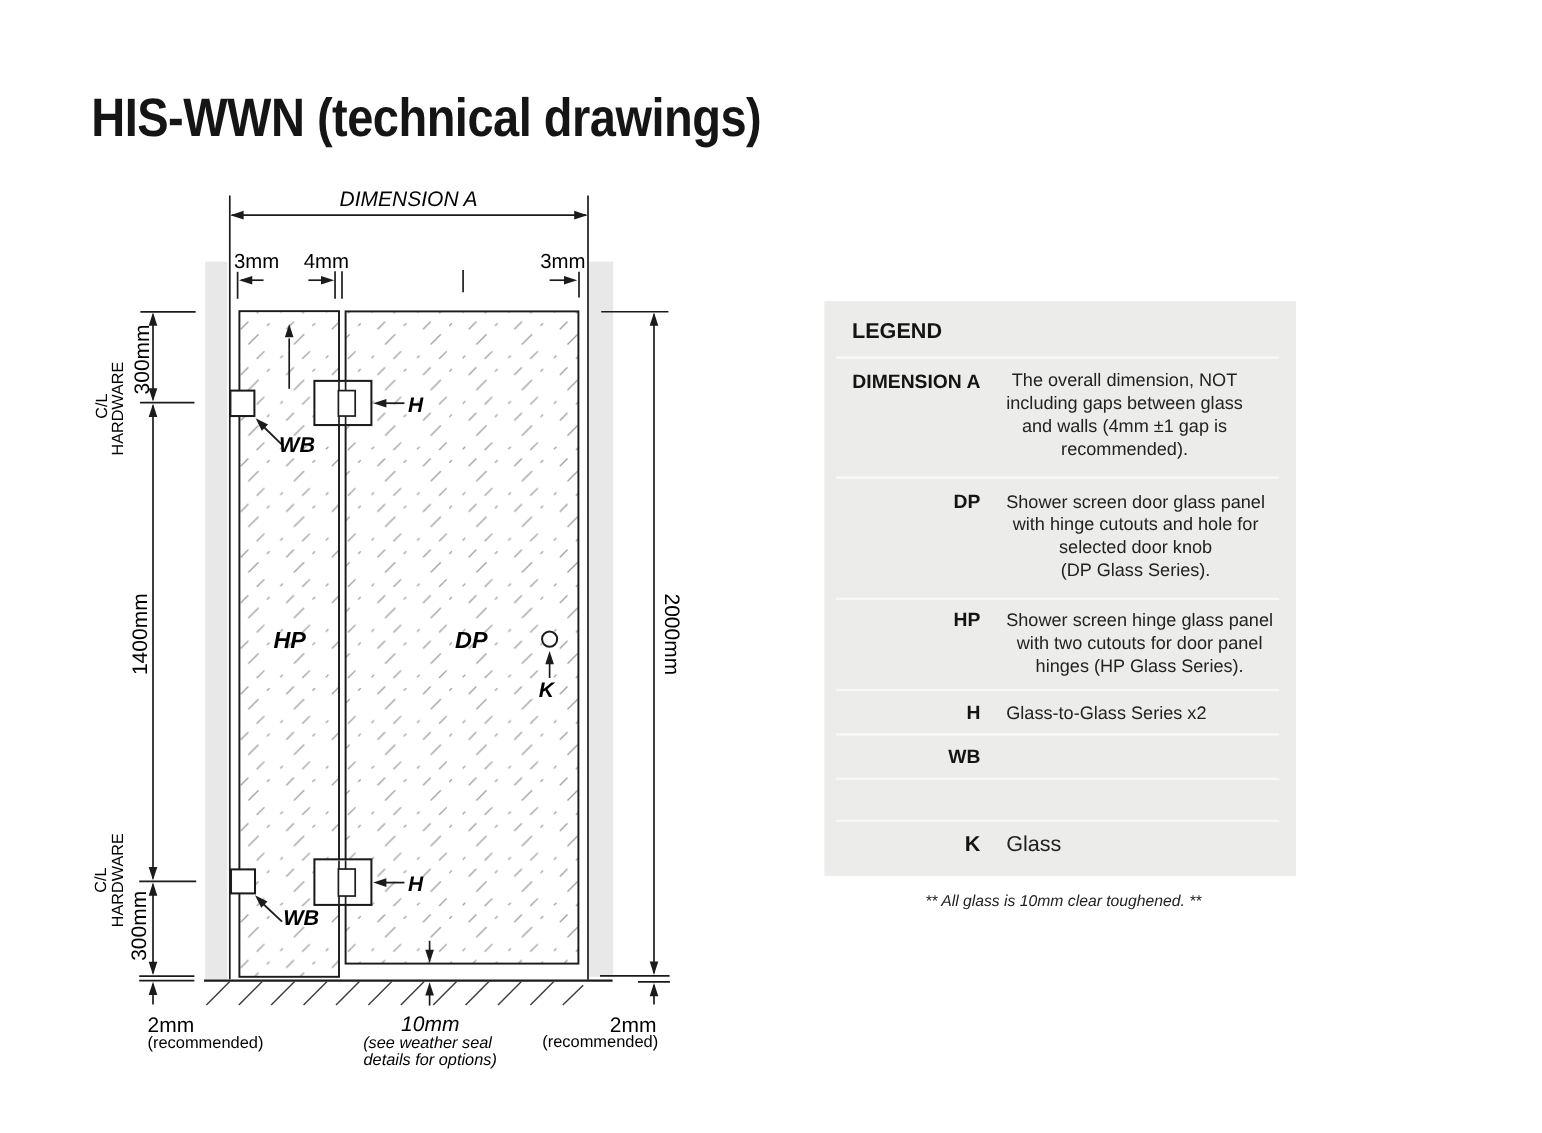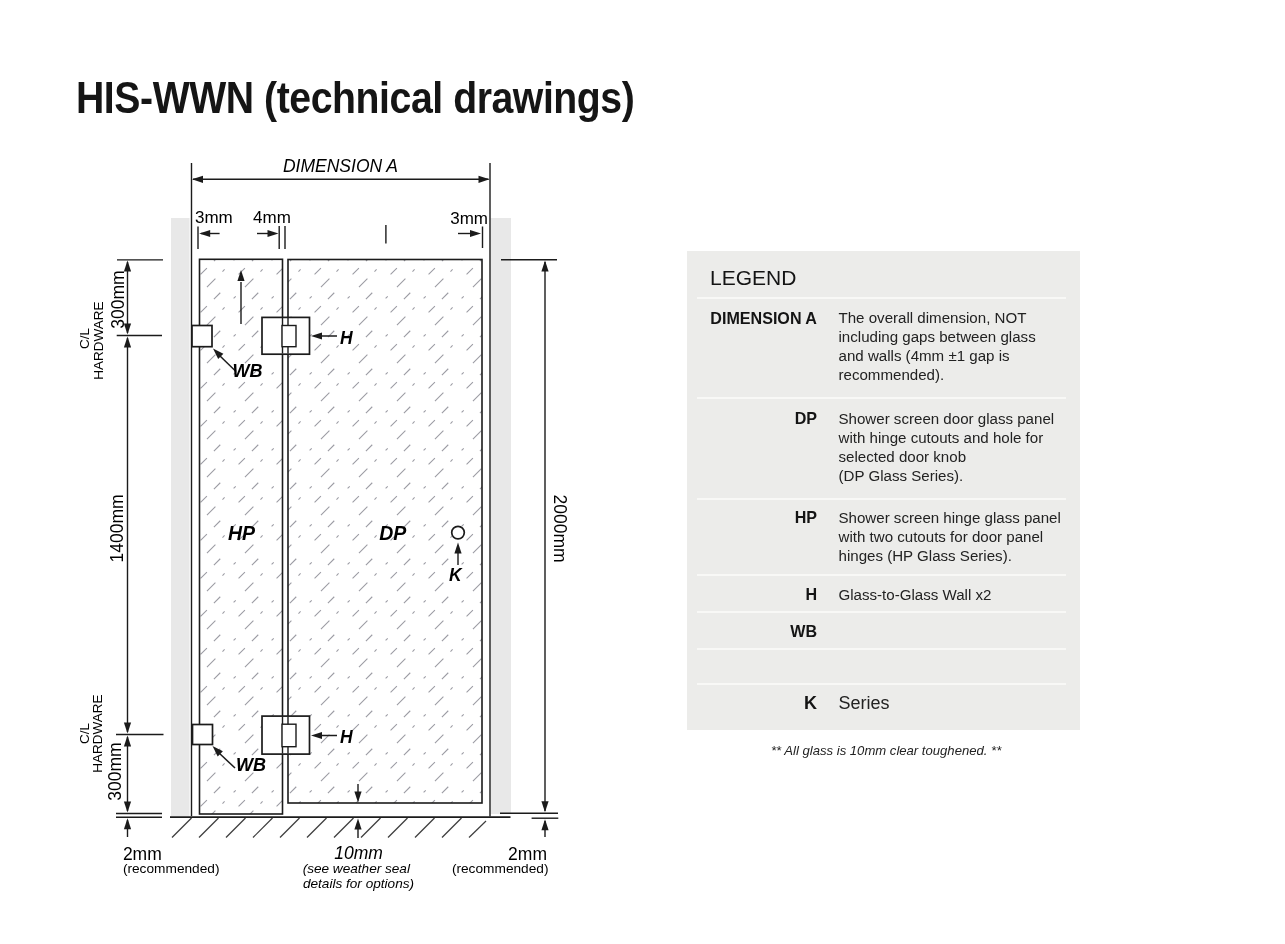--- a/index.html
+++ b/index.html
@@ -5,24 +5,24 @@
 html,body{margin:0;padding:0;background:#fff;}
 #page{position:relative;width:1097px;height:944px;overflow:hidden;background:#fff;
  font-family:"Liberation Sans",sans-serif;color:#1a1a1a;}
 #title{position:absolute;left:76px;top:75px;font-size:45px;font-weight:bold;
  letter-spacing:-0.5px;color:#151515;white-space:nowrap;line-height:1;
  transform:scaleX(0.871);transform-origin:left top;}
 #drawing{position:absolute;left:0;top:0;}
 
 #legend{position:absolute;left:687px;top:251px;width:393px;height:479px;background:#ececea;}
 .sep{position:absolute;left:10px;width:369px;height:2px;background:#f8f8f6;}
-#legend .hdr{position:absolute;left:23px;top:14.5px;font-size:21px;font-weight:normal;color:#141414;}
+#legend .hdr{position:absolute;left:23px;top:14.5px;font-size:18px;font-weight:bold;color:#141414;}
 .term{position:absolute;left:0px;width:130px;text-align:right;font-weight:bold;
  font-size:16.1px;color:#141414;}
-.desc{position:absolute;left:151.5px;font-size:15.1px;line-height:19.1px;color:#222;white-space:nowrap;}
+.desc{position:absolute;left:151.5px;font-size:15.1px;line-height:19.1px;color:#222;white-space:nowrap;text-align:center;}
 #note{position:absolute;left:771px;top:743px;font-size:13.1px;font-style:italic;color:#222;}
 </style>
 </head>
 <body>
 <div id="page">
 <div id="title">HIS-WWN (technical drawings)</div>
 
 <svg id="drawing" width="1285" height="944" viewBox="0 0 1285 944" xmlns="http://www.w3.org/2000/svg">
 <defs>
 <pattern id="glass" width="38" height="38" patternUnits="userSpaceOnUse">
@@ -191,21 +191,21 @@
  <div class="term" style="top:57.5px">DIMENSION A</div>
  <div class="desc" style="top:56.5px">The overall dimension, NOT<br>including gaps between glass<br>and walls (4mm ±1 gap is<br>recommended).</div>
 
  <div class="term" style="top:157.5px">DP</div>
  <div class="desc" style="top:157.5px">Shower screen door glass panel<br>with hinge cutouts and hole for<br>selected door knob<br>(DP Glass Series).</div>
 
  <div class="term" style="top:257px">HP</div>
  <div class="desc" style="top:257px">Shower screen hinge glass panel<br>with two cutouts for door panel<br>hinges (HP Glass Series).</div>
 
  <div class="term" style="top:334px">H</div>
- <div class="desc" style="top:333.5px">Glass-to-Glass Wall x2</div>
+ <div class="desc" style="top:333.5px">Glass-to-Glass Series x2</div>
 
  <div class="term" style="top:370.5px">WB</div>
 
  <div class="term" style="top:441.5px;font-size:18px">K</div>
- <div class="desc" style="top:443px;font-size:18px">Series</div>
+ <div class="desc" style="top:443px;font-size:18px">Glass</div>
 </div>
 <div id="note">** All glass is 10mm clear toughened. **</div>
 </div>
 
 </body></html>

